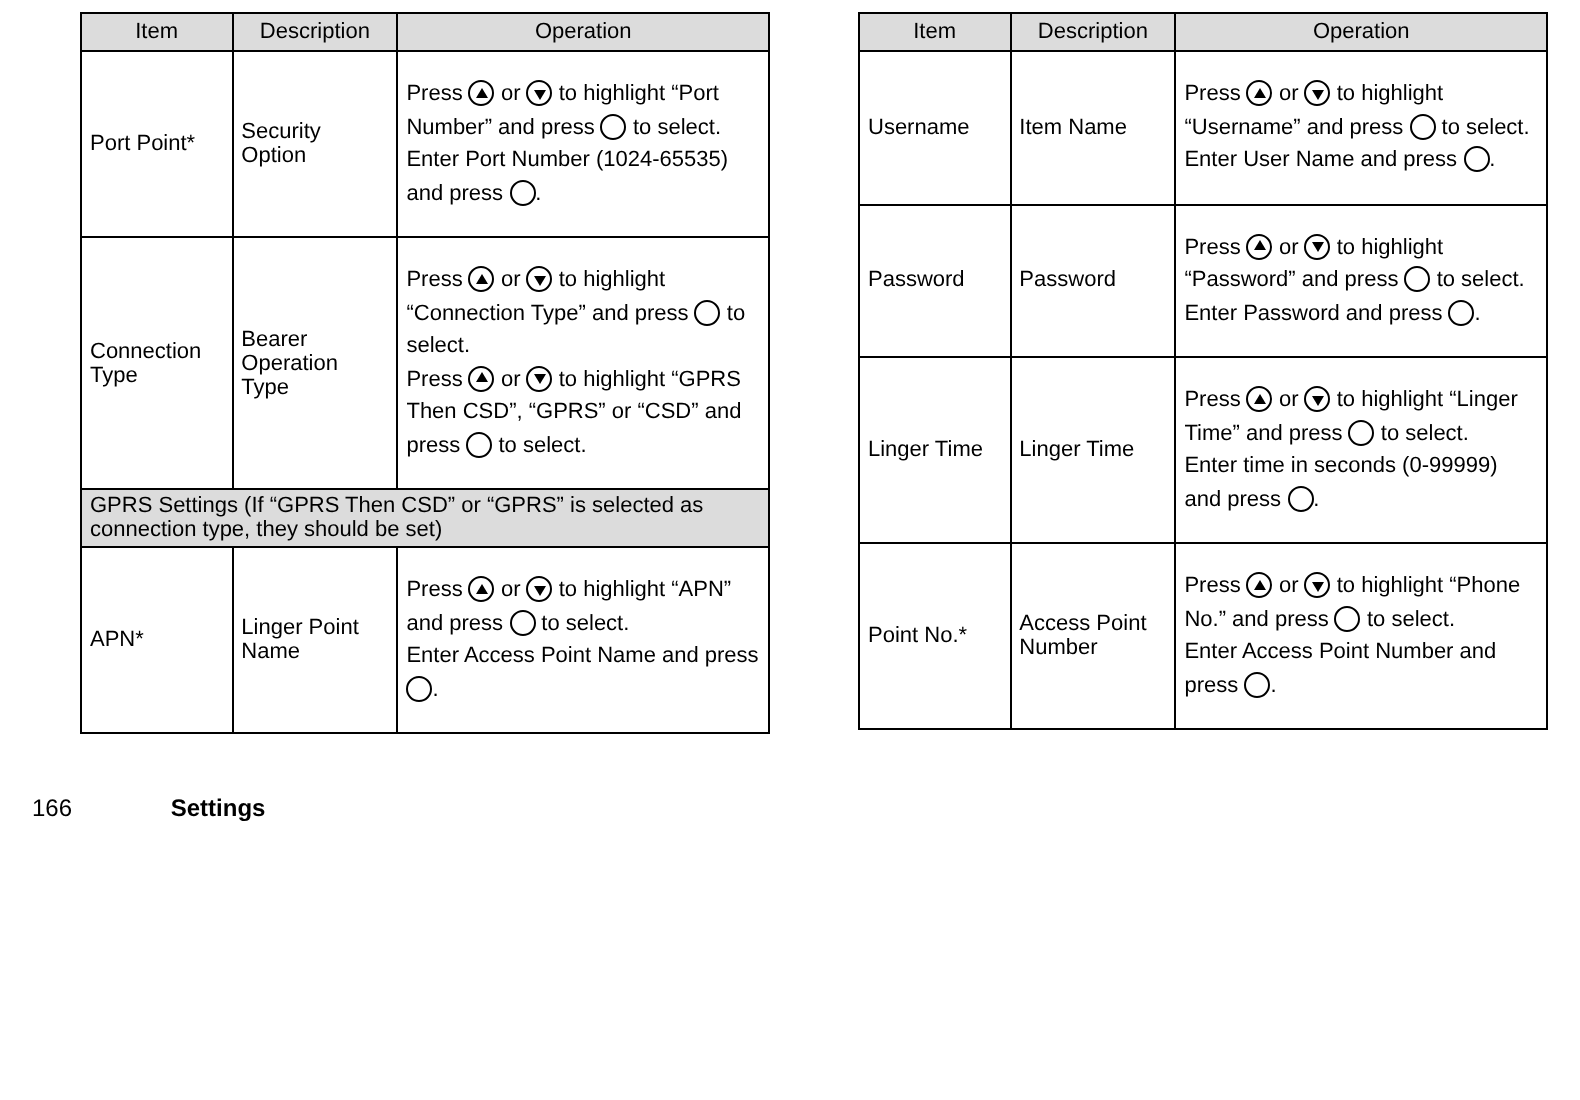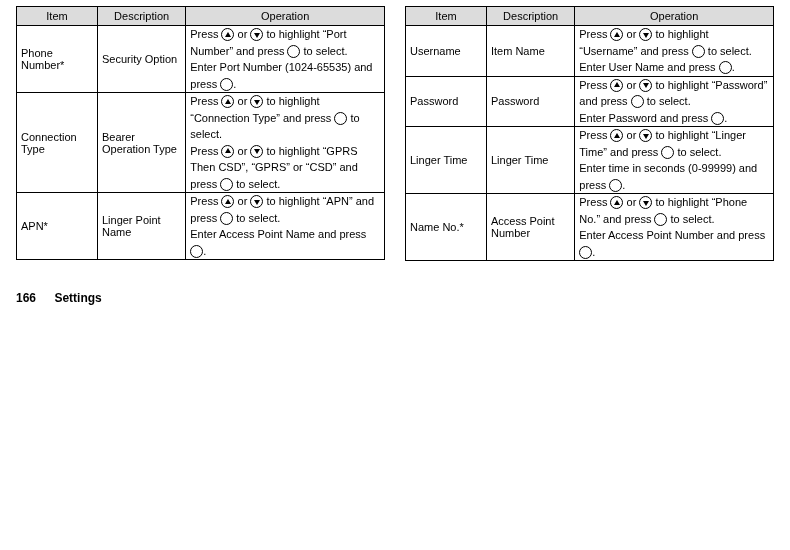--- a/index.html
+++ b/index.html
@@ -10,29 +10,29 @@
     font-size: 11px;
     color: #000;
     width: 790px;
     background: #fff;
   }
   .columns {
     display: flex;
     gap: 20px;
     align-items: flex-start;
   }
-  .col { flex: 1 1 0; }
+  .col { flex: 1 1 0; margin-left: 24px; }
   table {
     border-collapse: collapse;
     width: 100%;
     table-layout: fixed;
   }
   th, td {
     border: 1px solid #000;
-    padding: 0 4px;
+    padding: 13px 4px;
     vertical-align: middle;
     text-align: left;
     word-wrap: break-word;
   }
   th {
     background: #dcdcdc;
     font-weight: normal;
     text-align: center;
     padding: 3px 2px;
   }
@@ -70,21 +70,21 @@
   .icon.down::after {
     bottom: 2.5px;
     border-left: 3.5px solid transparent;
     border-right: 3.5px solid transparent;
     border-top: 5px solid #000;
   }
   .footer {
     margin-top: 30px;
     font-size: 12px;
   }
-  .footer .pn { font-weight: bold; margin-right: 15px; }
+  .footer .pn { font-weight: normal; margin-right: 46px; }
   .footer .sec { font-weight: bold; }
 </style>
 </head>
 <body>
 
 <div class="columns">
   <div class="col">
     <table>
       <colgroup>
           <col class="c-item">
@@ -93,28 +93,31 @@
         </colgroup>
       <thead>
         <tr>
           <th>Item</th>
           <th>Description</th>
           <th>Operation</th>
         </tr>
       </thead>
       <tbody id="left-body">
           <tr>
-            <td>Phone Number*</td>
+            <td>Port Point*</td>
             <td>Security Option</td>
             <td class="op">Press <span class="icon up"></span> or <span class="icon down"></span> to highlight “Port Number” and press <span class="icon"></span> to select.<br>Enter Port Number (1024-65535) and press <span class="icon"></span>.</td>
           </tr>
           <tr>
             <td>Connection Type</td>
             <td>Bearer Operation Type</td>
             <td class="op">Press <span class="icon up"></span> or <span class="icon down"></span> to highlight “Connection Type” and press <span class="icon"></span> to select.<br>Press <span class="icon up"></span> or <span class="icon down"></span> to highlight “GPRS Then CSD”, “GPRS” or “CSD” and press <span class="icon"></span> to select.</td>
+          </tr>
+          <tr class="section-row">
+            <td colspan="3">GPRS Settings (If “GPRS Then CSD” or “GPRS” is selected as connection type, they should be set)</td>
           </tr>
           <tr>
             <td>APN*</td>
             <td>Linger Point Name</td>
             <td class="op">Press <span class="icon up"></span> or <span class="icon down"></span> to highlight “APN” and press <span class="icon"></span> to select.<br>Enter Access Point Name and press <span class="icon"></span>.</td>
           </tr>
         </tbody>
     </table>
   </div>
   <div class="col">
@@ -141,21 +144,21 @@
             <td>Password</td>
             <td>Password</td>
             <td class="op">Press <span class="icon up"></span> or <span class="icon down"></span> to highlight “Password” and press <span class="icon"></span> to select.<br>Enter Password and press <span class="icon"></span>.</td>
           </tr>
           <tr>
             <td>Linger Time</td>
             <td>Linger Time</td>
             <td class="op">Press <span class="icon up"></span> or <span class="icon down"></span> to highlight “Linger Time” and press <span class="icon"></span> to select.<br>Enter time in seconds (0-99999) and press <span class="icon"></span>.</td>
           </tr>
           <tr>
-            <td>Name No.*</td>
+            <td>Point No.*</td>
             <td>Access Point Number</td>
             <td class="op">Press <span class="icon up"></span> or <span class="icon down"></span> to highlight “Phone No.” and press <span class="icon"></span> to select.<br>Enter Access Point Number and press <span class="icon"></span>.</td>
           </tr>
         </tbody>
     </table>
   </div>
 </div>
 
 <div class="footer">
   <span class="pn">166</span>

